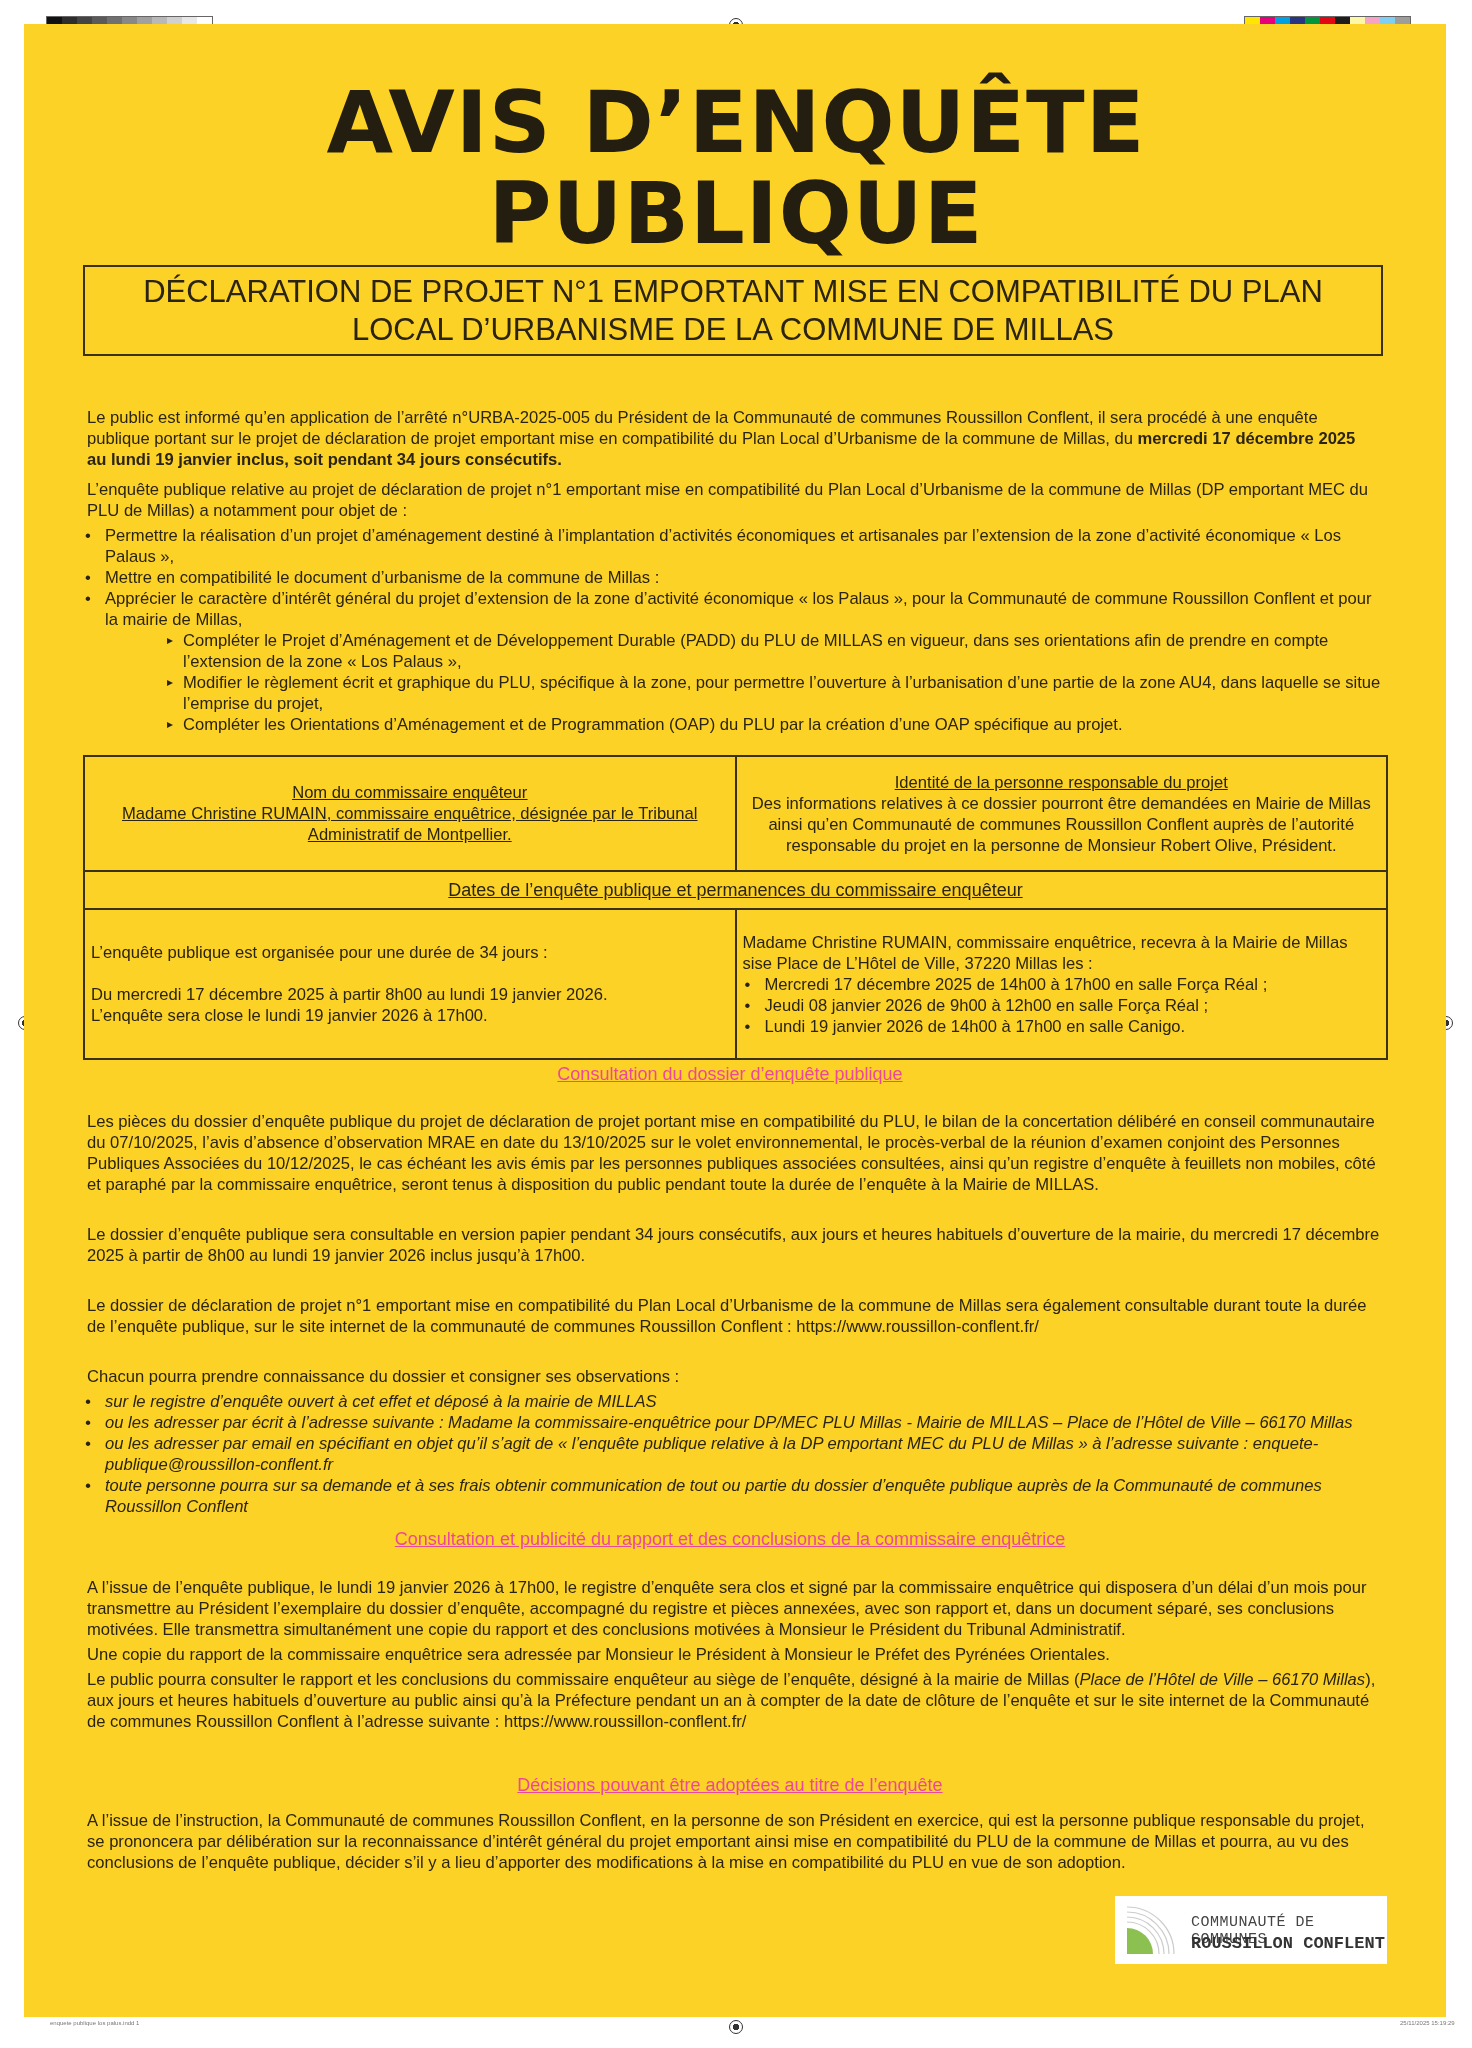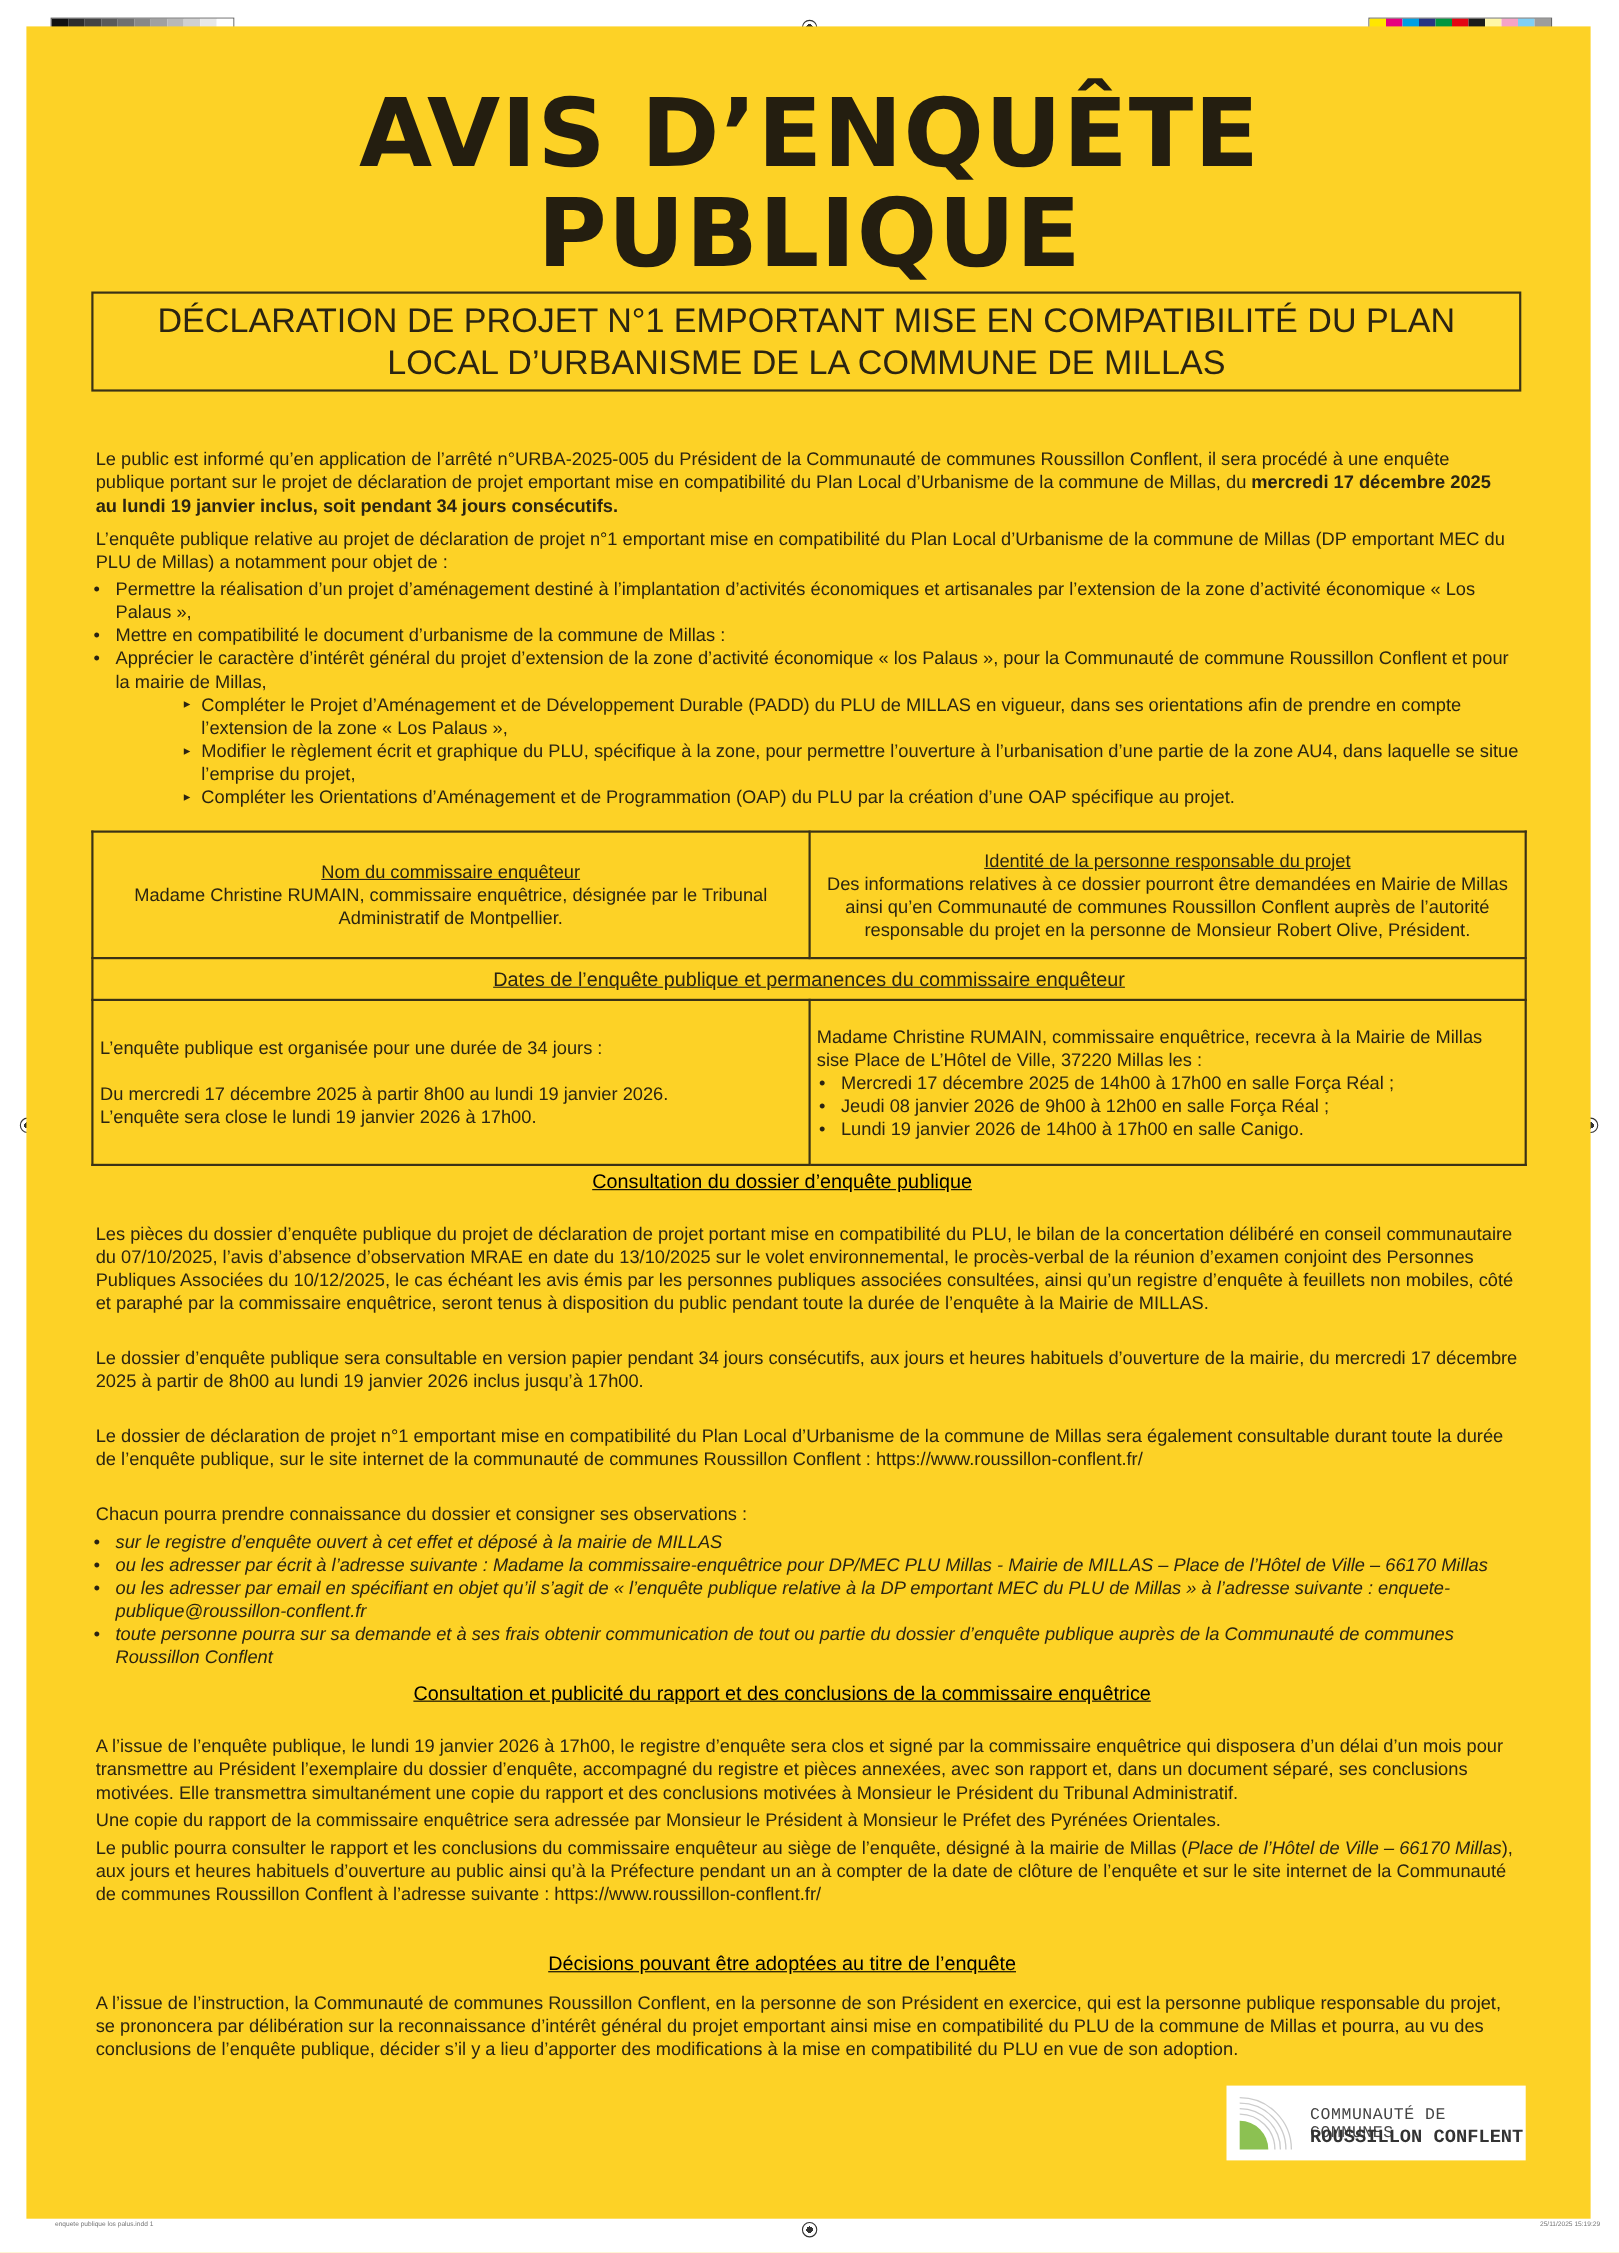--- a/index.html
+++ b/index.html
@@ -12,21 +12,21 @@
   .subtitle-box{position:absolute;left:59px;top:265px;width:1300px;height:91px;border:2px solid #3b3216;box-sizing:border-box;text-align:center;font-size:31px;line-height:38px;padding-top:6px;color:#2b2412;}
   .txt{position:absolute;left:59px;width:1330px;font-size:16.6px;line-height:21px;color:#2b2412;}
   .txt p{margin:4px;}
   .txt ul{margin:0;padding:0;list-style:none;}
   .txt li{position:relative;padding-left:22px;}
   .txt li:before{content:"•";position:absolute;left:2px;}
   .txt ul.sub li{padding-left:100px;}
   .txt ul.sub li:before{content:"▸";left:84px;font-size:12px;}
   .italic li{font-style:italic;}
   .bold{font-weight:bold;}
-  .heading{position:absolute;left:46px;width:1330px;text-align:center;font-size:18px;text-decoration:underline;color:#000000;}
+  .heading{position:absolute;left:65px;width:1330px;text-align:center;font-size:18px;text-decoration:underline;color:#ec4899;}
   table.info{position:absolute;left:59px;top:755px;width:1305px;border-collapse:collapse;font-size:16.6px;line-height:21px;}
   table.info td{border:2px solid #3b3216;vertical-align:middle;padding:4px 6px;}
   .u{text-decoration:underline;}
   .center{text-align:center;}
   .logo{position:absolute;left:1115px;top:1896px;width:272px;height:68px;background:#ffffff;font-family:Liberation Mono, monospace;}
   .logo .arcs{position:absolute;left:10px;top:10px;width:56px;height:50px;}
   .logo .t1{position:absolute;left:76px;top:18px;font-size:15px;color:#444;letter-spacing:0.5px;}
   .logo .t2{position:absolute;left:76px;top:38px;font-size:17px;font-weight:bold;color:#333;}
   .footer-l{position:absolute;left:50px;top:2020px;font-size:6px;color:#777;}
   .footer-r{position:absolute;left:1400px;top:2020px;font-size:6px;color:#777;}
@@ -89,21 +89,21 @@
   <ul class="sub">
     <li>Compléter le Projet d’Aménagement et de Développement Durable (PADD) du PLU de MILLAS en vigueur, dans ses orientations afin de prendre en compte l’extension de la zone « Los Palaus »,</li>
     <li>Modifier le règlement écrit et graphique du PLU, spécifique à la zone, pour permettre l’ouverture à l’urbanisation d’une partie de la zone AU4, dans laquelle se situe l’emprise du projet,</li>
     <li>Compléter les Orientations d’Aménagement et de Programmation (OAP) du PLU par la création d’une OAP spécifique au projet.</li>
   </ul>
 </div>
 
 <table class="info" style="left:83px;">
   <tbody>
       <tr style="height:115px;">
-    <td class="center" style="width:50%;">
+    <td class="center" style="width:50%;text-decoration:underline;">
       <div class="u">Nom du commissaire enquêteur</div>
       <div>Madame Christine RUMAIN, commissaire enquêtrice, désignée par le Tribunal Administratif de Montpellier.</div>
     </td>
     <td class="center">
       <div class="u">Identité de la personne responsable du projet</div>
       <div>Des informations relatives à ce dossier pourront être demandées en Mairie de Millas ainsi qu’en Communauté de communes Roussillon Conflent auprès de l’autorité responsable du projet en la personne de Monsieur Robert Olive, Président.</div>
     </td>
   </tr>
   <tr style="height:38px;">
     <td colspan="2" class="center">

